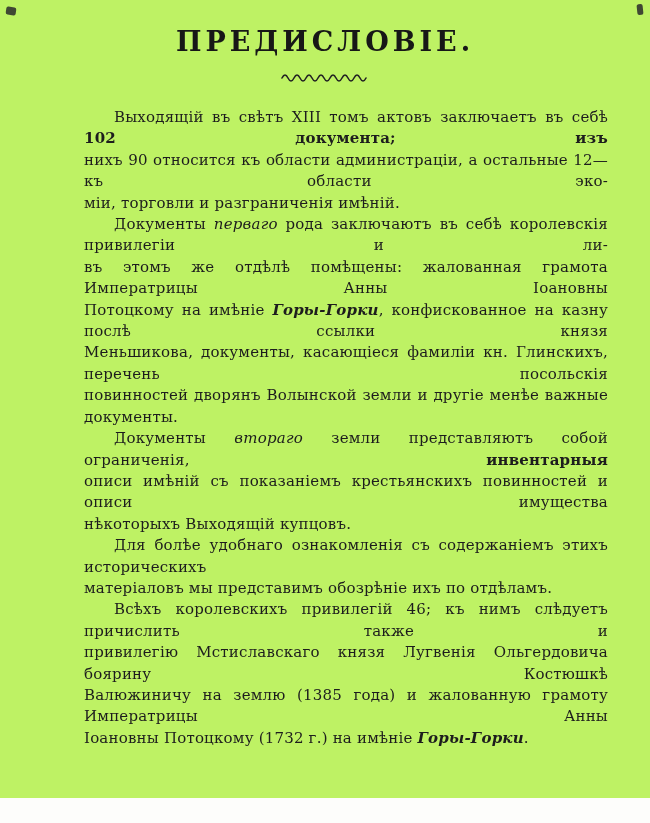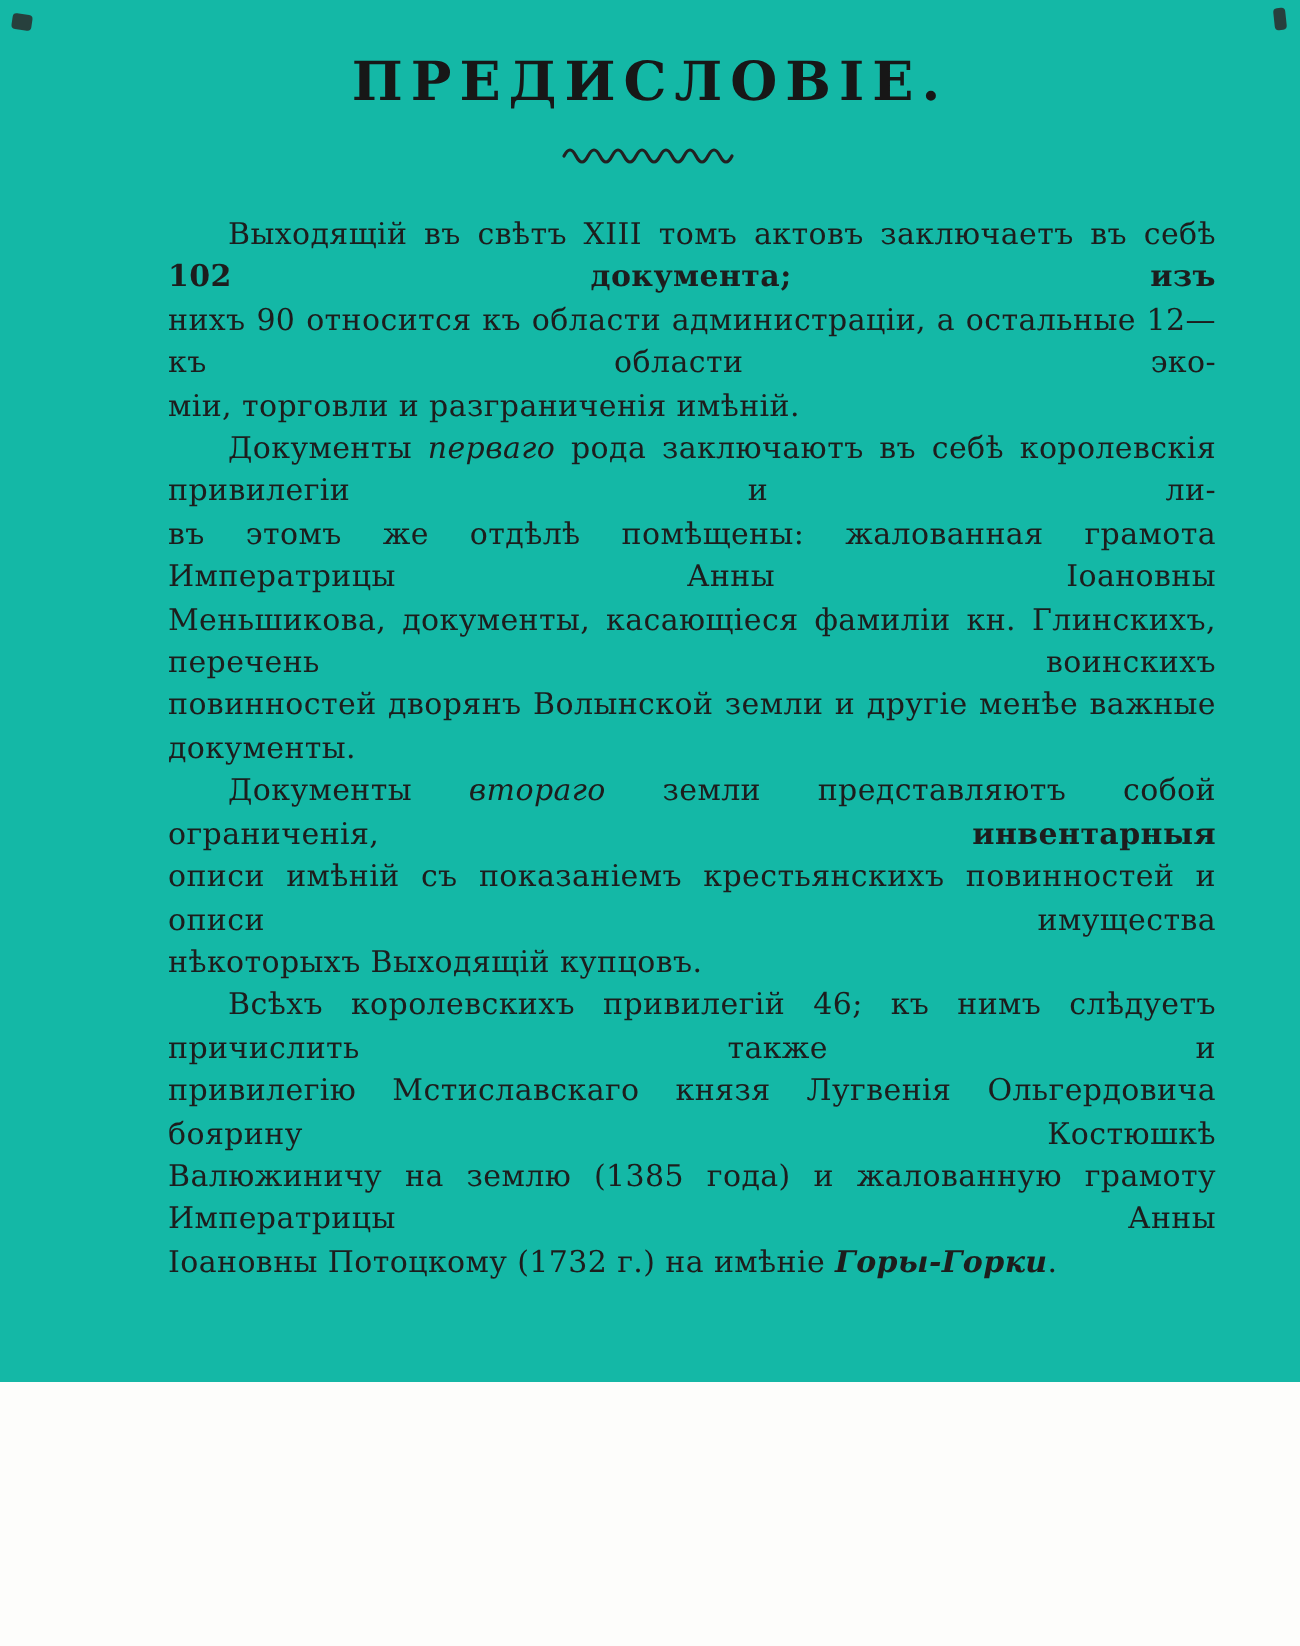--- a/index.html
+++ b/index.html
@@ -3,23 +3,23 @@
 <meta charset="utf-8">
 <style>
   html, body {
     margin: 0;
     padding: 0;
     background: #fdfdfb;
   }
   .page {
     position: relative;
     width: 650px;
-    height: 691px;
+    height: 798px;
     margin: 0 auto;
-    background: #14b8a6;
+    background: #bef264;
     overflow: hidden;
     font-family: "DejaVu Serif", "Liberation Serif", serif;
     color: #1d1d1d;
   }
   .speck {
     position: absolute;
     background: #2a2a2a;
     border-radius: 2px;
     opacity: 0.85;
   }
@@ -79,27 +79,32 @@
 
   <div class="body-text">
       <div class="paragraph">
         <div class="line first"><span>Выходящій въ свѣтъ XIII томъ актовъ заключаетъ въ себѣ </span><span class="bold">102 документа; изъ</span></div>
         <div class="line"><span>нихъ 90 относится къ области администраціи, а остальные 12—къ области эко-</span></div>
         <div class="line last"><span>міи, торговли и разграниченія имѣній.</span></div>
       </div>
       <div class="paragraph">
         <div class="line first"><span>Документы </span><span class="em">перваго</span><span> рода заключаютъ въ себѣ королевскія привилегіи и ли-</span></div>
         <div class="line"><span>въ этомъ же отдѣлѣ помѣщены: жалованная грамота Императрицы Анны Іоановны</span></div>
-        <div class="line"><span>Меньшикова, документы, касающіеся фамиліи кн. Глинскихъ, перечень воинскихъ</span></div>
+        <div class="line"><span>Потоцкому на имѣніе </span><span class="em bold">Горы-Горки</span><span>, конфискованное на казну послѣ ссылки князя</span></div>
+        <div class="line"><span>Меньшикова, документы, касающіеся фамиліи кн. Глинскихъ, перечень посольскія</span></div>
         <div class="line last"><span>повинностей дворянъ Волынской земли и другіе менѣе важные документы.</span></div>
       </div>
       <div class="paragraph">
         <div class="line first"><span>Документы </span><span class="em">втораго</span><span> земли представляютъ собой ограниченія, </span><span class="bold">инвентарныя</span></div>
         <div class="line"><span>описи имѣній съ показаніемъ крестьянскихъ повинностей и описи имущества</span></div>
         <div class="line last"><span>нѣкоторыхъ Выходящій купцовъ.</span></div>
+      </div>
+      <div class="paragraph">
+        <div class="line first"><span>Для болѣе удобнаго ознакомленія съ содержаніемъ этихъ историческихъ</span></div>
+        <div class="line last"><span>матеріаловъ мы представимъ обозрѣніе ихъ по отдѣламъ.</span></div>
       </div>
       <div class="paragraph">
         <div class="line first"><span>Всѣхъ королевскихъ привилегій 46; къ нимъ слѣдуетъ причислить также и</span></div>
         <div class="line"><span>привилегію Мстиславскаго князя Лугвенія Ольгердовича боярину Костюшкѣ</span></div>
         <div class="line"><span>Валюжиничу на землю (1385 года) и жалованную грамоту Императрицы Анны</span></div>
         <div class="line last"><span>Іоановны Потоцкому (1732 г.) на имѣніе </span><span class="em bold">Горы-Горки</span><span>.</span></div>
       </div>
     </div>
 
 </div>

